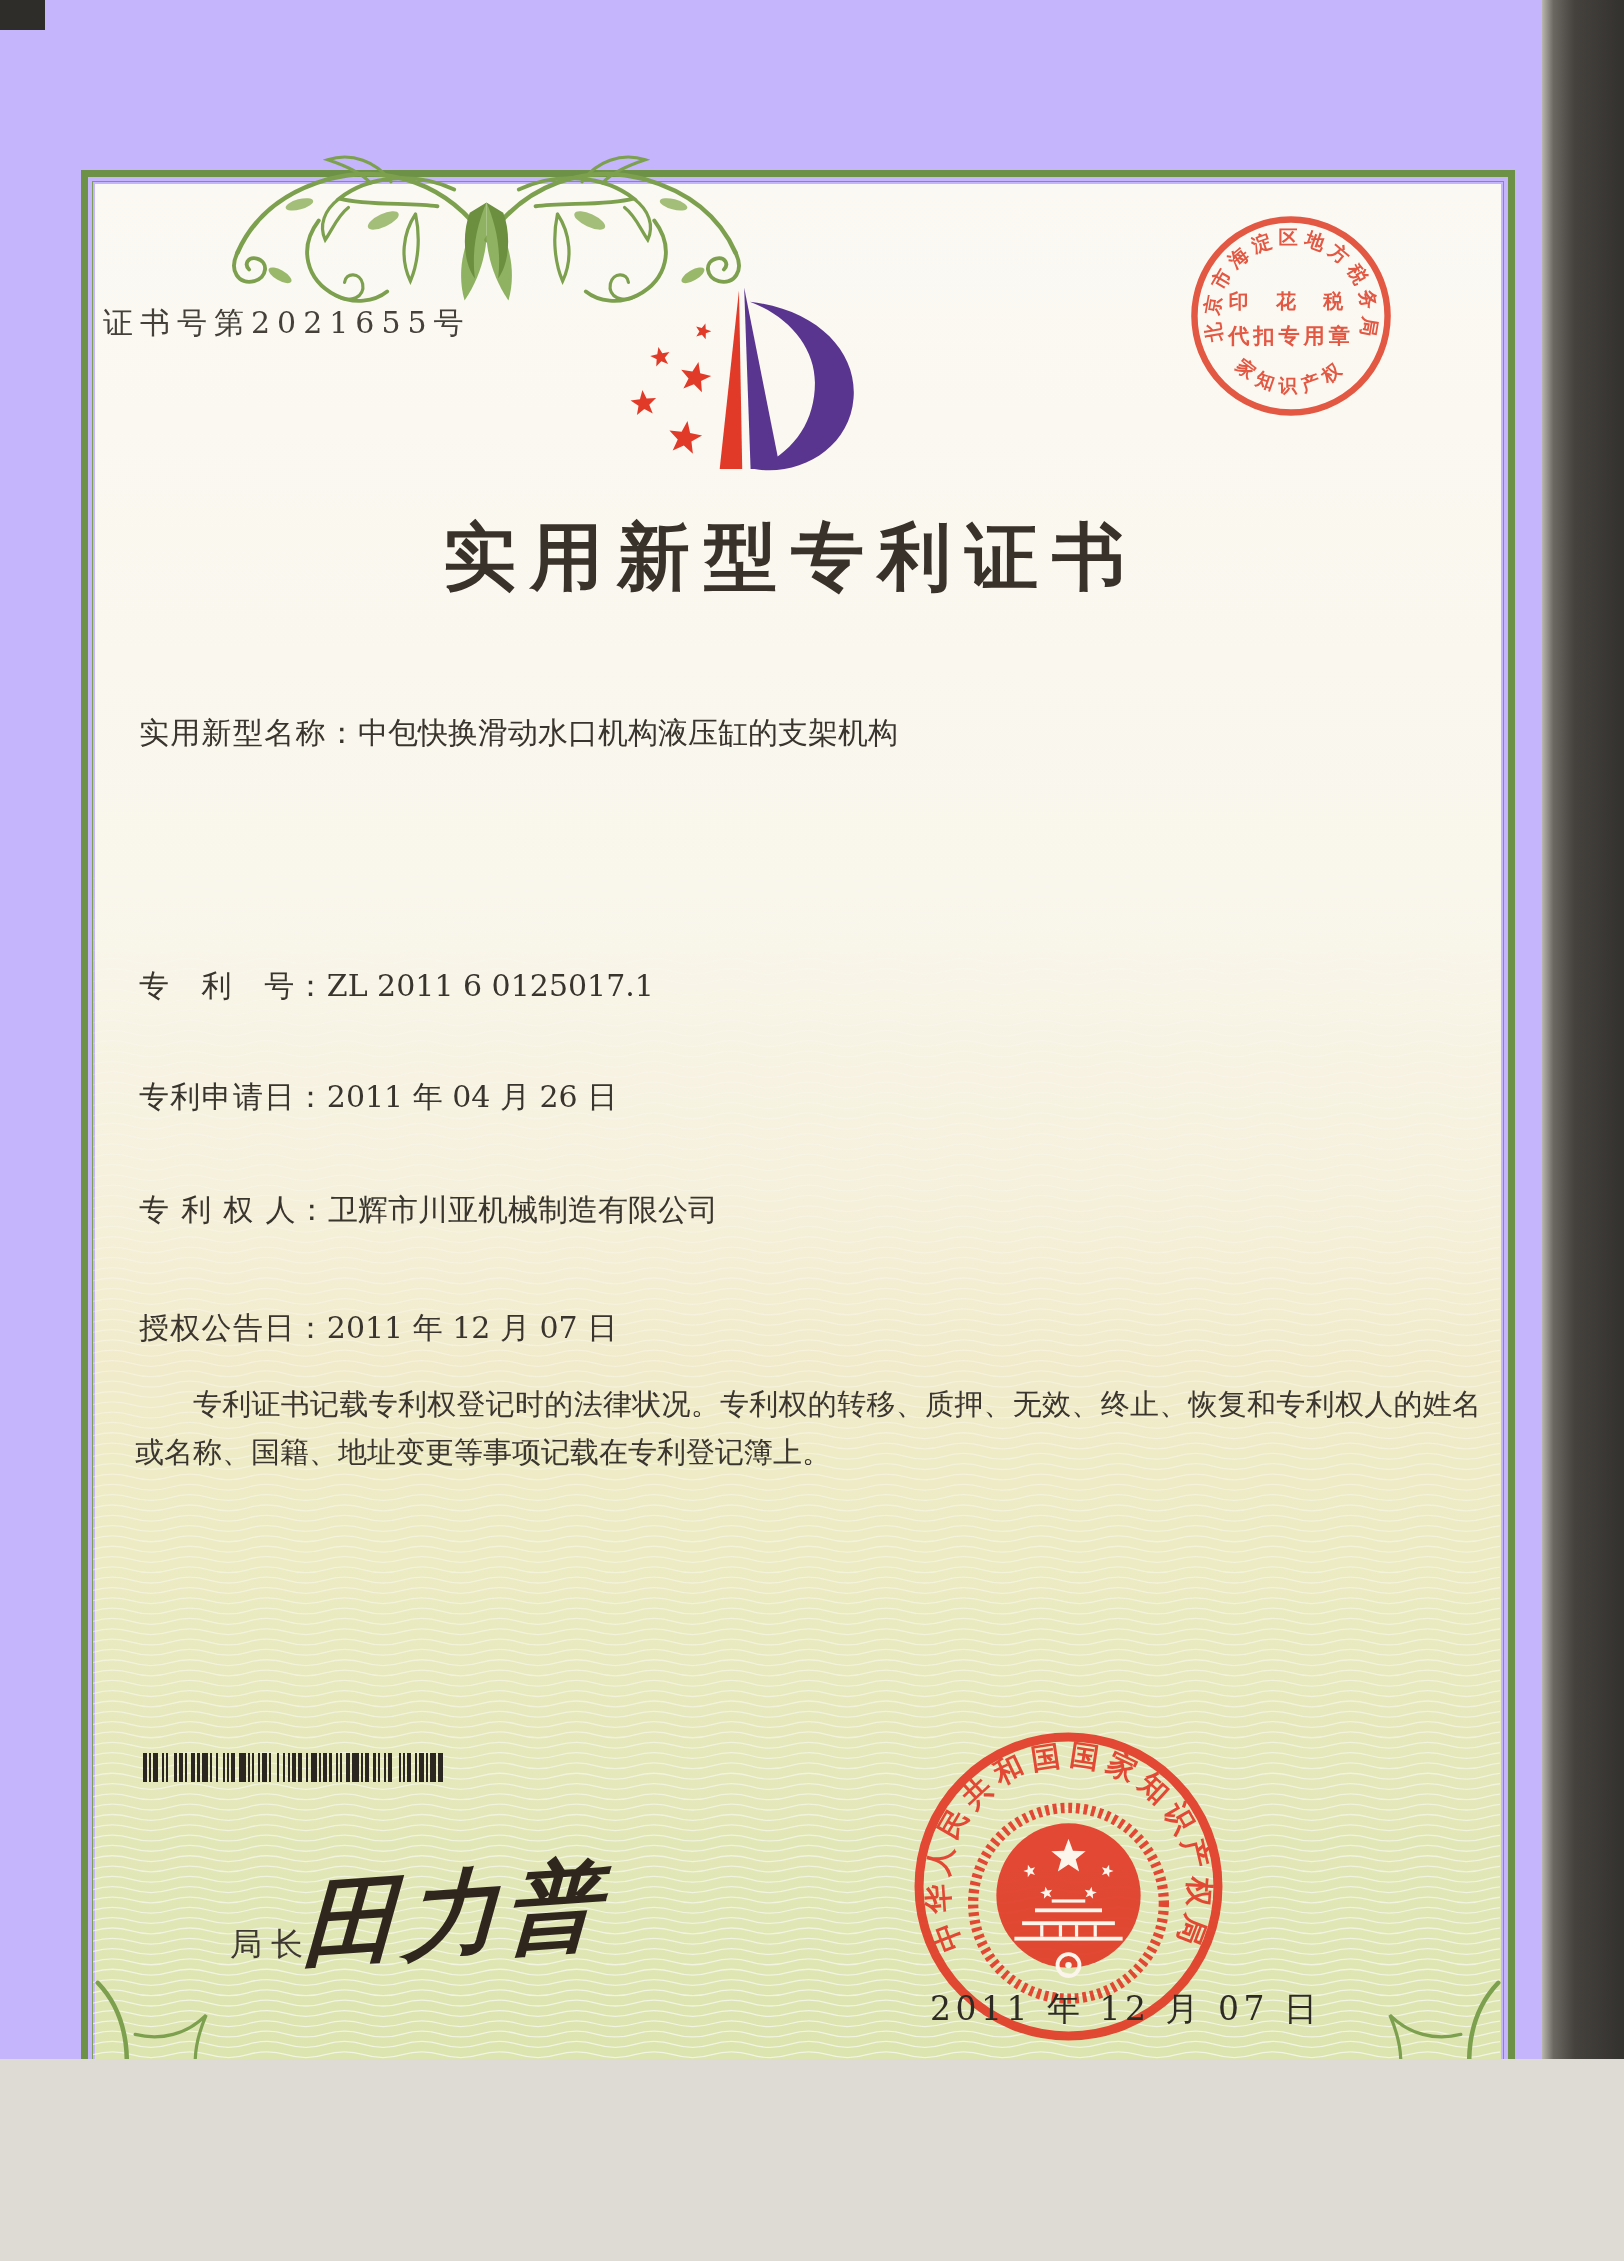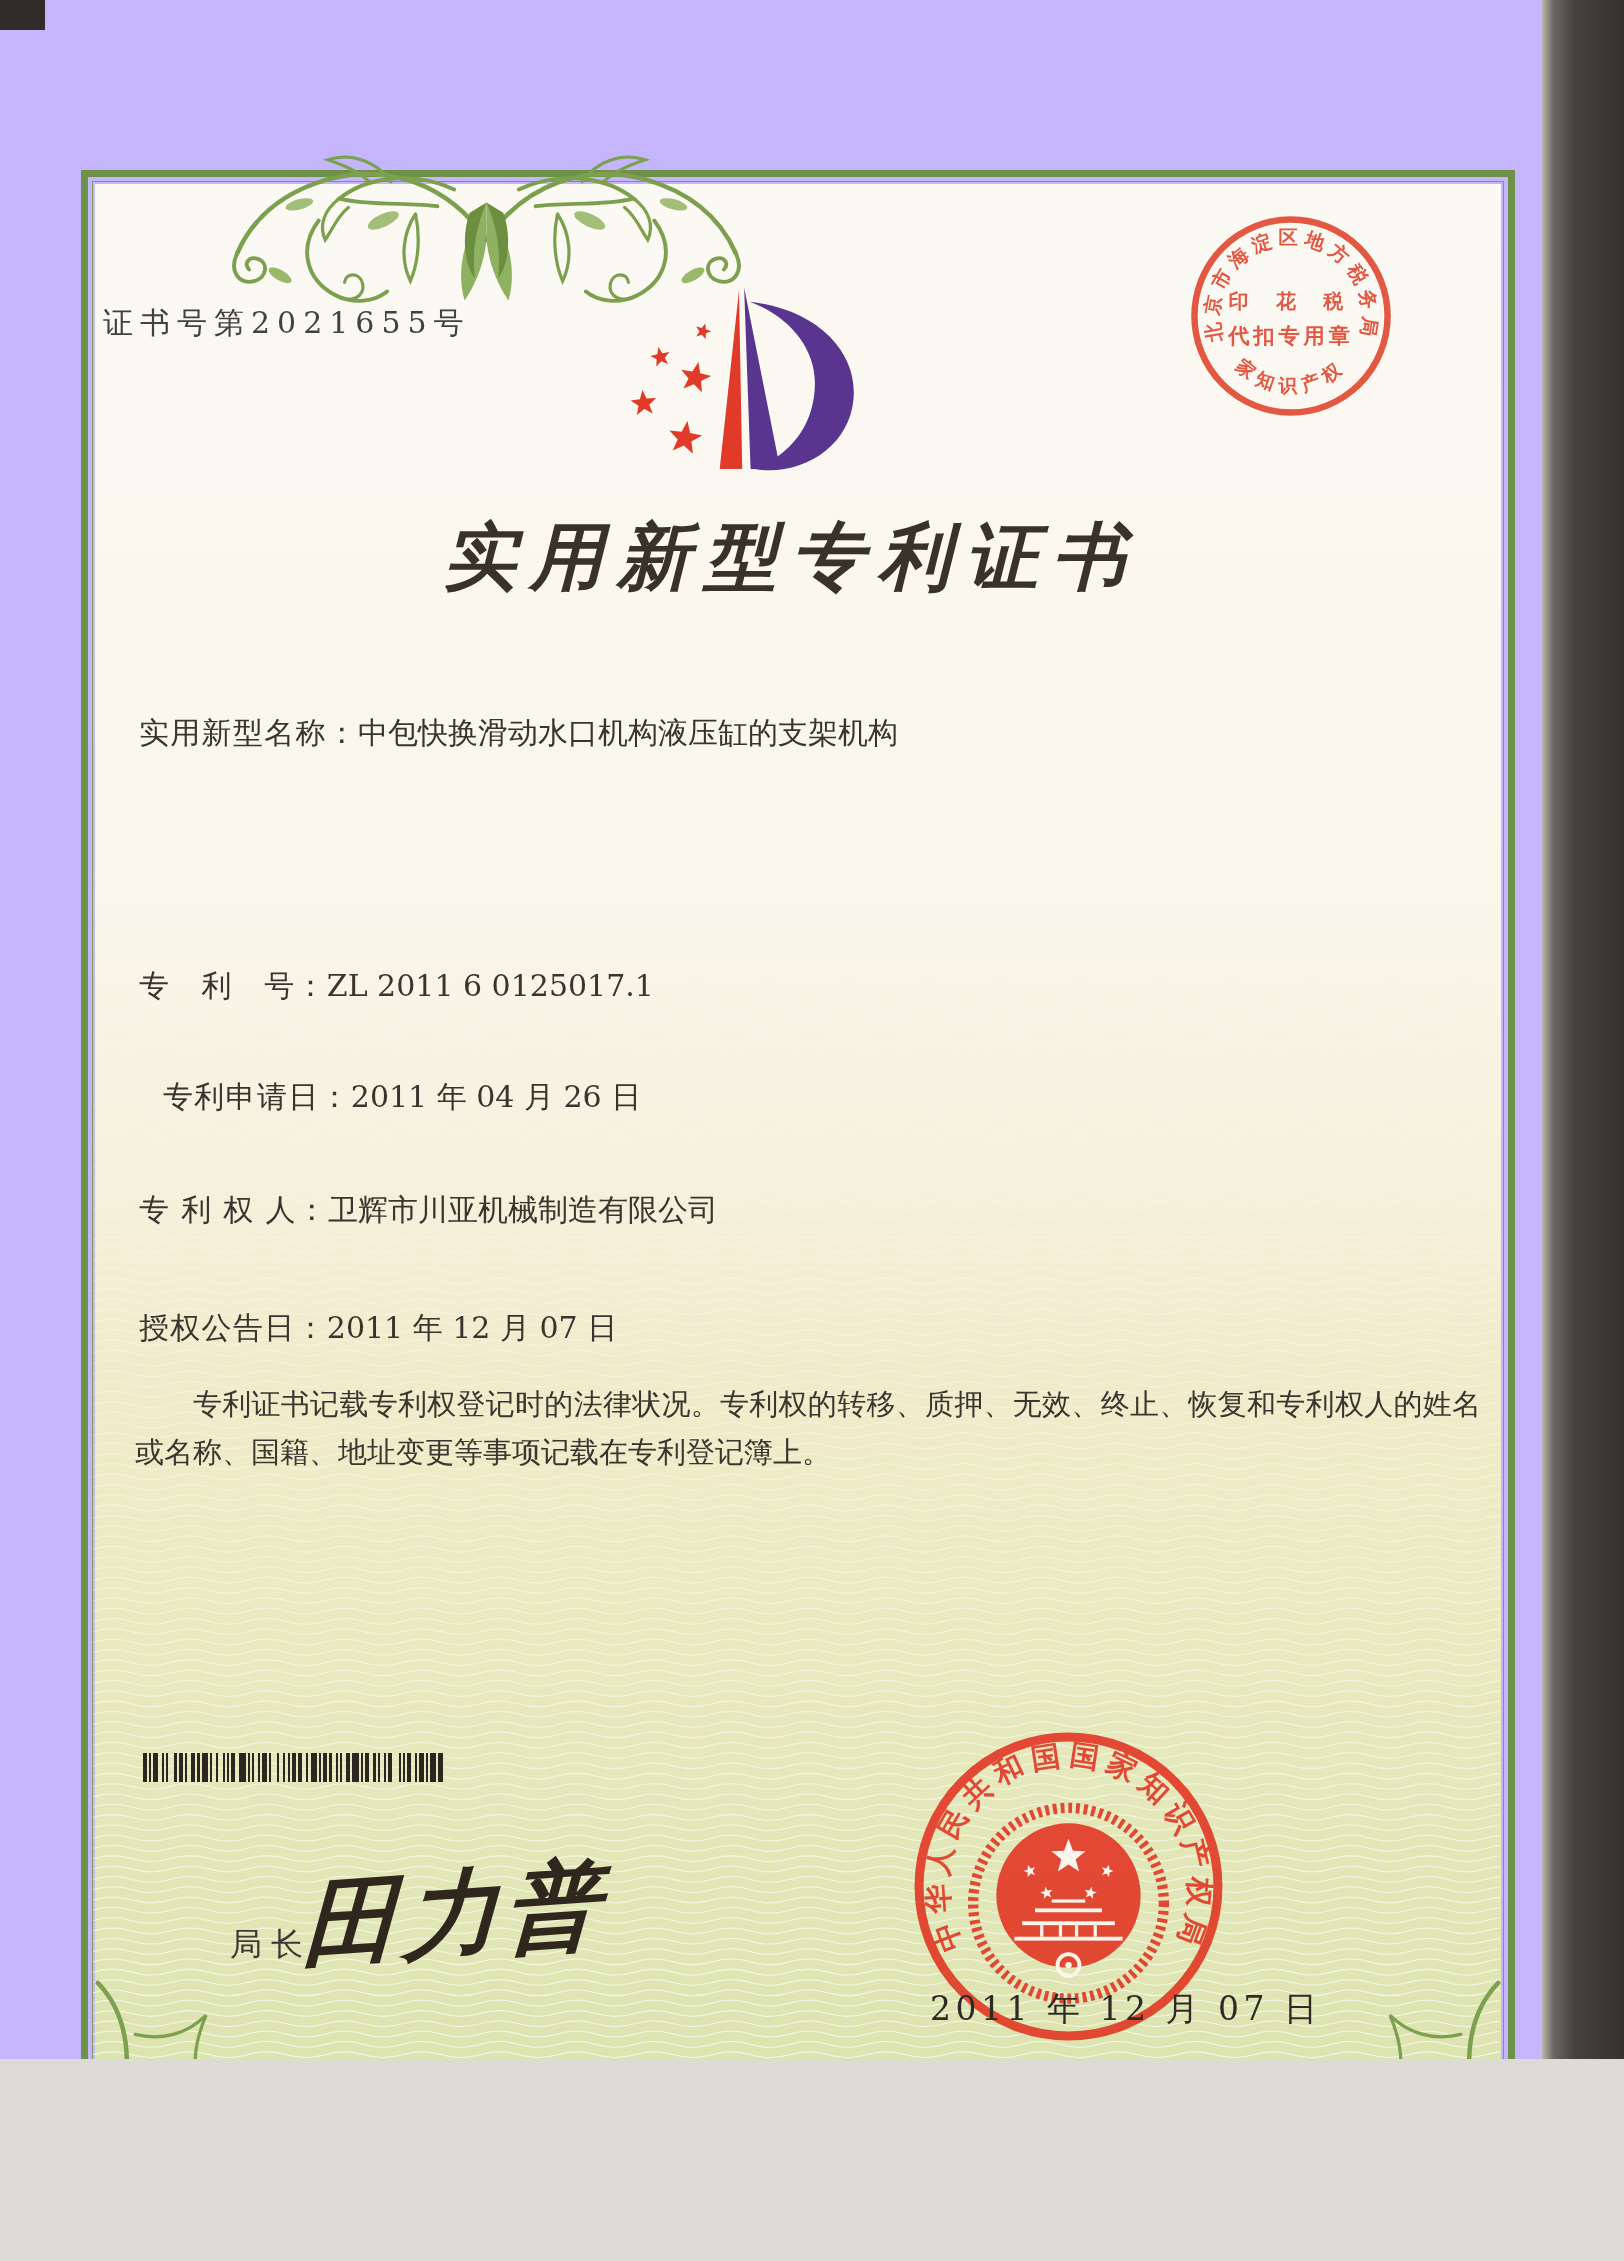--- a/index.html
+++ b/index.html
@@ -18,27 +18,27 @@
   #frame-fill{position:absolute;left:1.9px;top:1.9px;right:1.9px;bottom:1.9px;
     background:linear-gradient(180deg,#fbf9f3 0%,#f9f6ec 36%,#f6f1dd 50%,#f1ebcb 60%,
                #ecebc3 70%,#e5e8bb 80%,#dee5b2 92%,#dae2ad 100%);}
   #waves{position:absolute;left:0;top:0;}
 
   
   #certificate-number{left:103px;top:303px;font-size:30px;letter-spacing:7px;color:#45413a;}
   #logo-svg{left:618px;top:276px;}
   #tax-stamp-svg{left:1188px;top:213px;opacity:.93;}
   #page-title{left:81px;top:509px;width:1420px;text-align:center;font-size:73px;
-    font-weight:700;letter-spacing:14px;color:#39322b;font-style:italic;}
+    font-weight:700;letter-spacing:14px;color:#39322b;}
 
   
   .field-row{left:139px;font-size:30px;color:#39342d;white-space:nowrap;}
   .field-row .lbl{letter-spacing:1.3px;}
   #row-0{top:713px;} #row-1{top:850px;} #row-2{top:966px;}
-  #row-3{top:1077px;margin-left:24px;} #row-4{top:1190px;text-align:center;} #row-5{top:1308px;}
+  #row-3{top:1077px;} #row-4{top:1190px;text-align:center;} #row-5{top:1308px;}
 
   
   #paragraphs{left:135px;top:1380px;width:1346px;font-size:29px;line-height:48px;
     color:#3a352e;text-align:justify;}
   #paragraphs p{margin:0;text-indent:2em;}
 
   
   #barcode{left:143px;top:1753px;width:304px;height:29px;font-size:0;white-space:nowrap;}
   #barcode span{display:inline-block;height:100%;}
   #barcode .b{background:#2b2620;}

